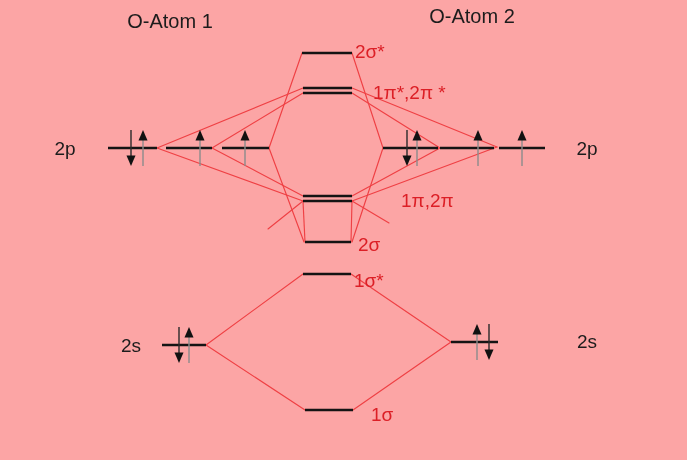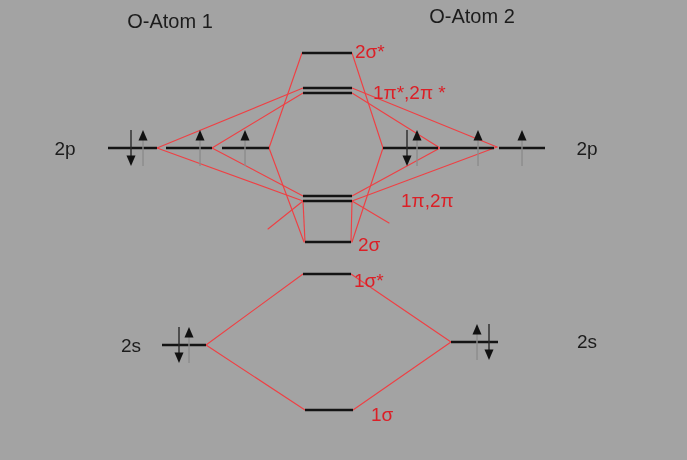--- a/index.html
+++ b/index.html
@@ -1,17 +1,17 @@
 <!DOCTYPE html>
 <html><head>
 <meta charset="utf-8">
 <style>
   html,body{margin:0;padding:0;background:#ffffff;}
   body{width:687px;height:460px;overflow:hidden;font-family:"Liberation Sans",sans-serif;}
-  .stage{position:relative;width:687px;height:460px;background:#a3a3a3;}
+  .stage{position:relative;width:687px;height:460px;background:#fca5a5;}
   svg{display:block;}
   text{font-family:"Liberation Sans","DejaVu Sans",sans-serif;}
   .atom-title{font-size:20px;fill:#1c1c1c;}
   .ao-label{font-size:19px;fill:#1c1c1c;}
   .mo-label{font-size:19px;fill:#dc1f26;}
   .level{stroke:#141414;stroke-width:2.7;stroke-linecap:butt;}
   .conn{stroke:#ef4044;stroke-width:1.15;stroke-linecap:round;fill:none;}
 </style>
 </head>
 <body>

